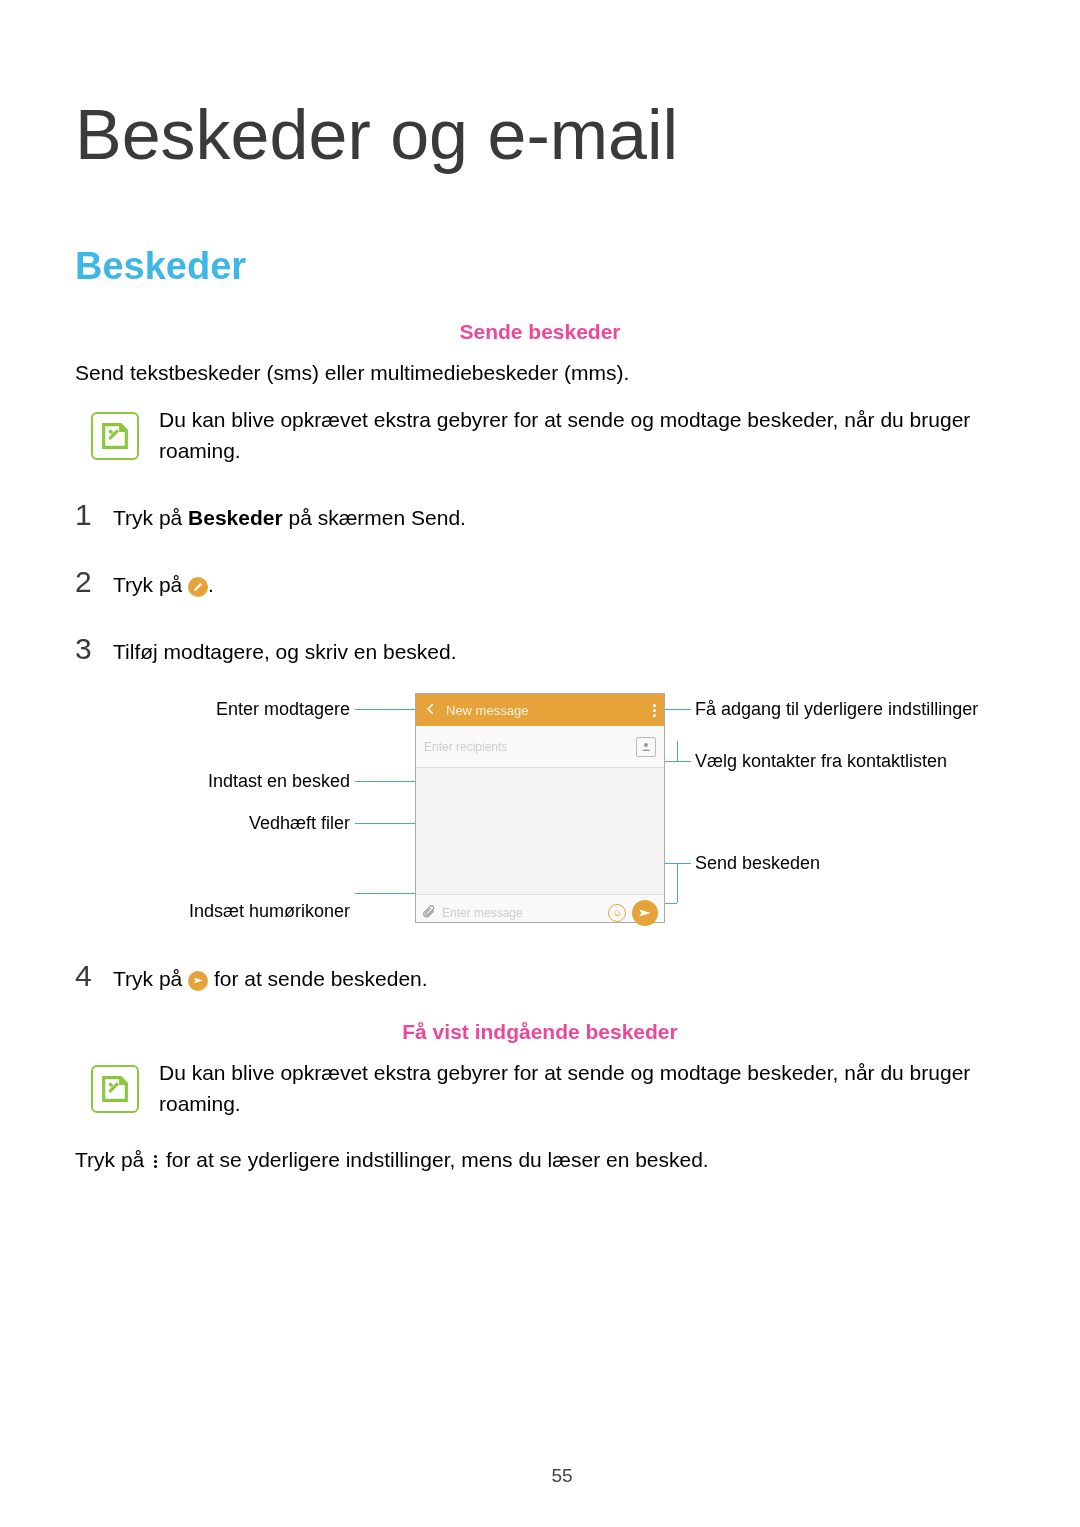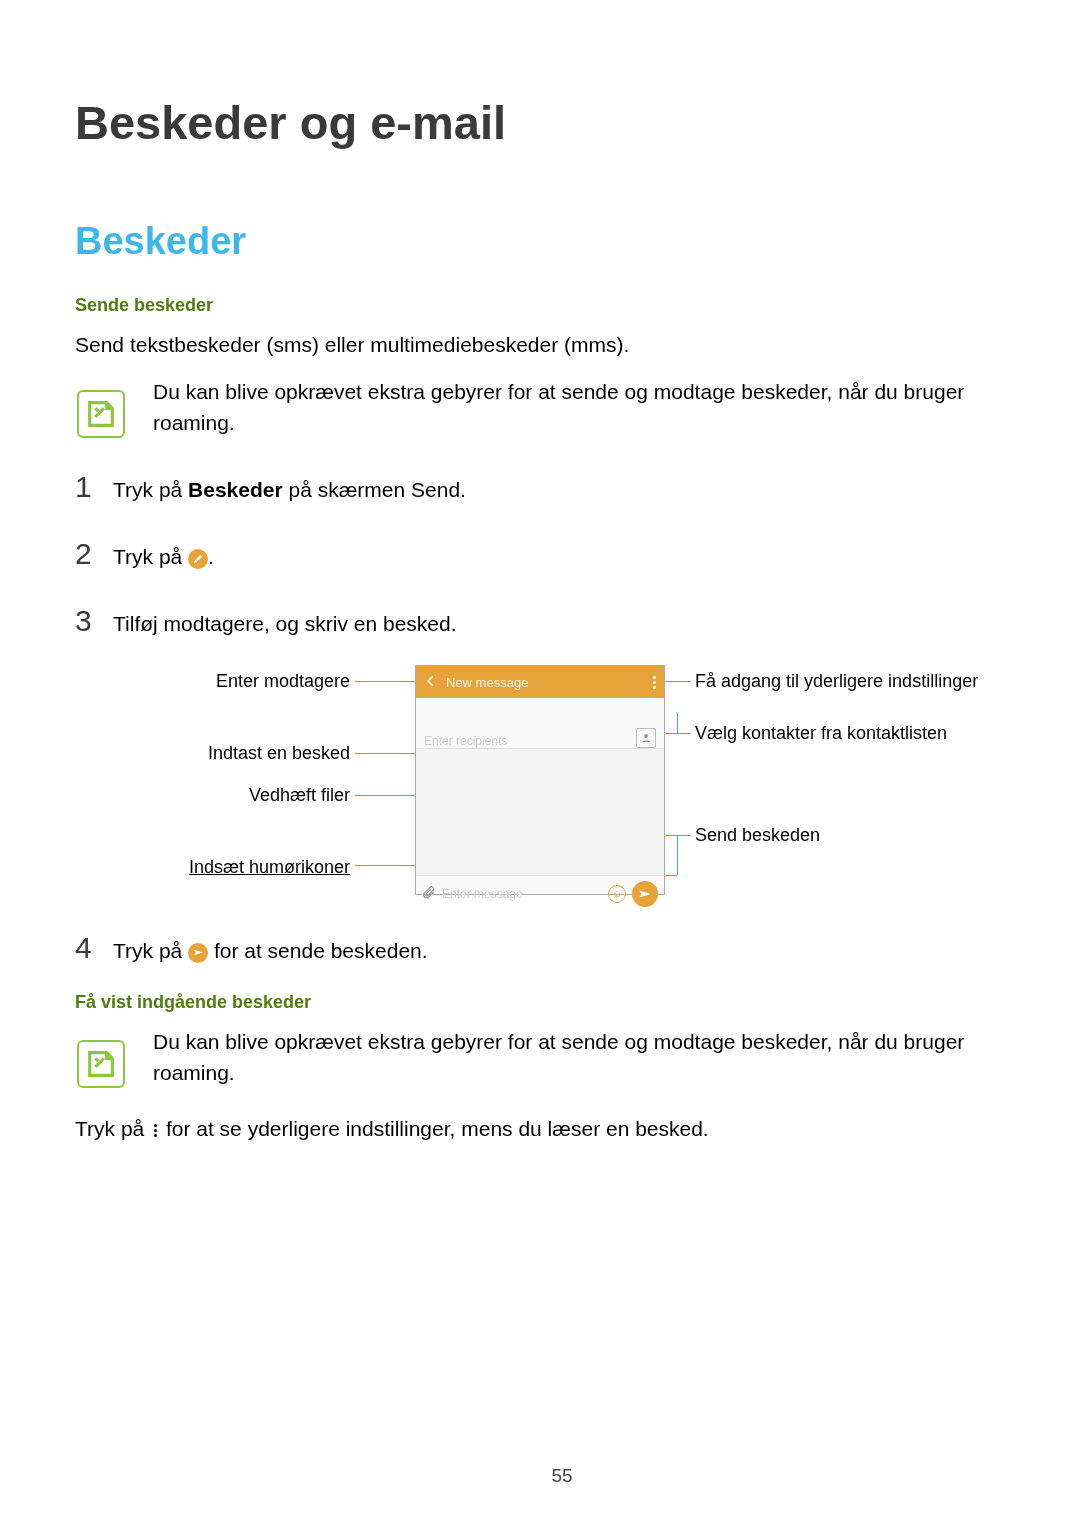--- a/index.html
+++ b/index.html
@@ -8,48 +8,49 @@
     height: 1527px;
     background: #fff;
     font-family: "Segoe UI", Arial, sans-serif;
     color: #000;
     position: relative;
   }
   .page {
     padding: 95px 75px 0 75px;
   }
   h1.page-title {
-    font-size: 47px;
-    font-weight: 700;
+    font-size: 70px;
+    font-weight: 400;
     color: #3a3a3a;
     margin-bottom: 70px;
   }
   h2.section-title {
     font-size: 38px;
     font-weight: 600;
     color: #3eb7e6;
     margin-bottom: 32px;
   }
   h3.subsection-title {
-    font-size: 18px;
+    font-size: 21px;
     font-weight: 600;
-    color: #4d7c0f;
+    color: #ec4899;
     margin-bottom: 14px;
+    text-align: center;
   }
   p.body-text {
     font-size: 21px;
     line-height: 1.4;
     color: #000;
     margin-bottom: 18px;
   }
   .note-box {
     display: flex;
-    align-items: flex-end;
-    gap: 28px;
-    margin: 8px 0 26px 2px;
+    align-items: center;
+    gap: 20px;
+    margin: 8px 0 26px 16px;
   }
   .note-icon-box {
     width: 48px;
     height: 48px;
     border: 2px solid #8cc63f;
     border-radius: 6px;
     display: flex;
     align-items: center;
     justify-content: center;
     flex-shrink: 0;
@@ -104,24 +105,24 @@
     padding: 0 8px;
     gap: 8px;
     color: #fff;
     font-size: 13px;
   }
   .phone-header .back-arrow svg { width: 14px; height: 14px; }
   .phone-header .title { flex: 1; opacity: .85; filter: blur(0.4px); }
   .phone-header .dots { display:flex; flex-direction:column; gap:2px; align-items:center; }
   .phone-header .dots span{width:3px;height:3px;background:#fff;border-radius:50%;}
   .recipients-row {
-    height: 51px;
+    height: 42px;
     border-bottom: 1px solid #ddd;
     display: flex;
-    align-items: flex-end;
+    align-items: center;
     padding: 0 8px;
     gap: 6px;
     font-size: 12px;
     color: #ccc;
   }
   .recipients-row .contact-icon {
     width: 20px; height: 20px; border:1px solid #bbb; border-radius:2px;
     display:flex;align-items:center;justify-content:center;
   }
   .phone-body {
@@ -244,21 +245,21 @@
     <div class="lead h" style="left:220px;top:16px;width:60px;"></div>
 
     <div class="dlabel" style="left:35px;top:78px;text-align:right;width:180px;">Indtast en besked</div>
     <div class="lead h" style="left:220px;top:88px;width:140px;"></div>
     <div class="lead v" style="left:360px;top:50px;height:40px;"></div>
 
     <div class="dlabel" style="left:35px;top:120px;text-align:right;width:180px;">Vedhæft filer</div>
     <div class="lead h" style="left:220px;top:130px;width:76px;"></div>
     <div class="lead v" style="left:296px;top:130px;height:70px;"></div>
 
-    <div class="dlabel" style="left:15px;top:192px;text-align:right;width:200px;text-decoration:underline;">Indsæt humørikoner</div>
+    <div class="dlabel" style="left:15px;top:208px;text-align:right;width:200px;">Indsæt humørikoner</div>
     <div class="lead h" style="left:220px;top:200px;width:90px;"></div>
     <div class="lead v" style="left:310px;top:200px;height:14px;"></div>
 
     <div class="dlabel" style="left:560px;top:6px;width:250px;">Få adgang til yderligere indstillinger</div>
     <div class="lead h" style="left:530px;top:16px;width:26px;"></div>
 
     <div class="dlabel" style="left:560px;top:58px;width:280px;">Vælg kontakter fra kontaktlisten</div>
     <div class="lead h" style="left:530px;top:68px;width:26px;"></div>
     <div class="lead v" style="left:542px;top:48px;height:20px;"></div>
 

